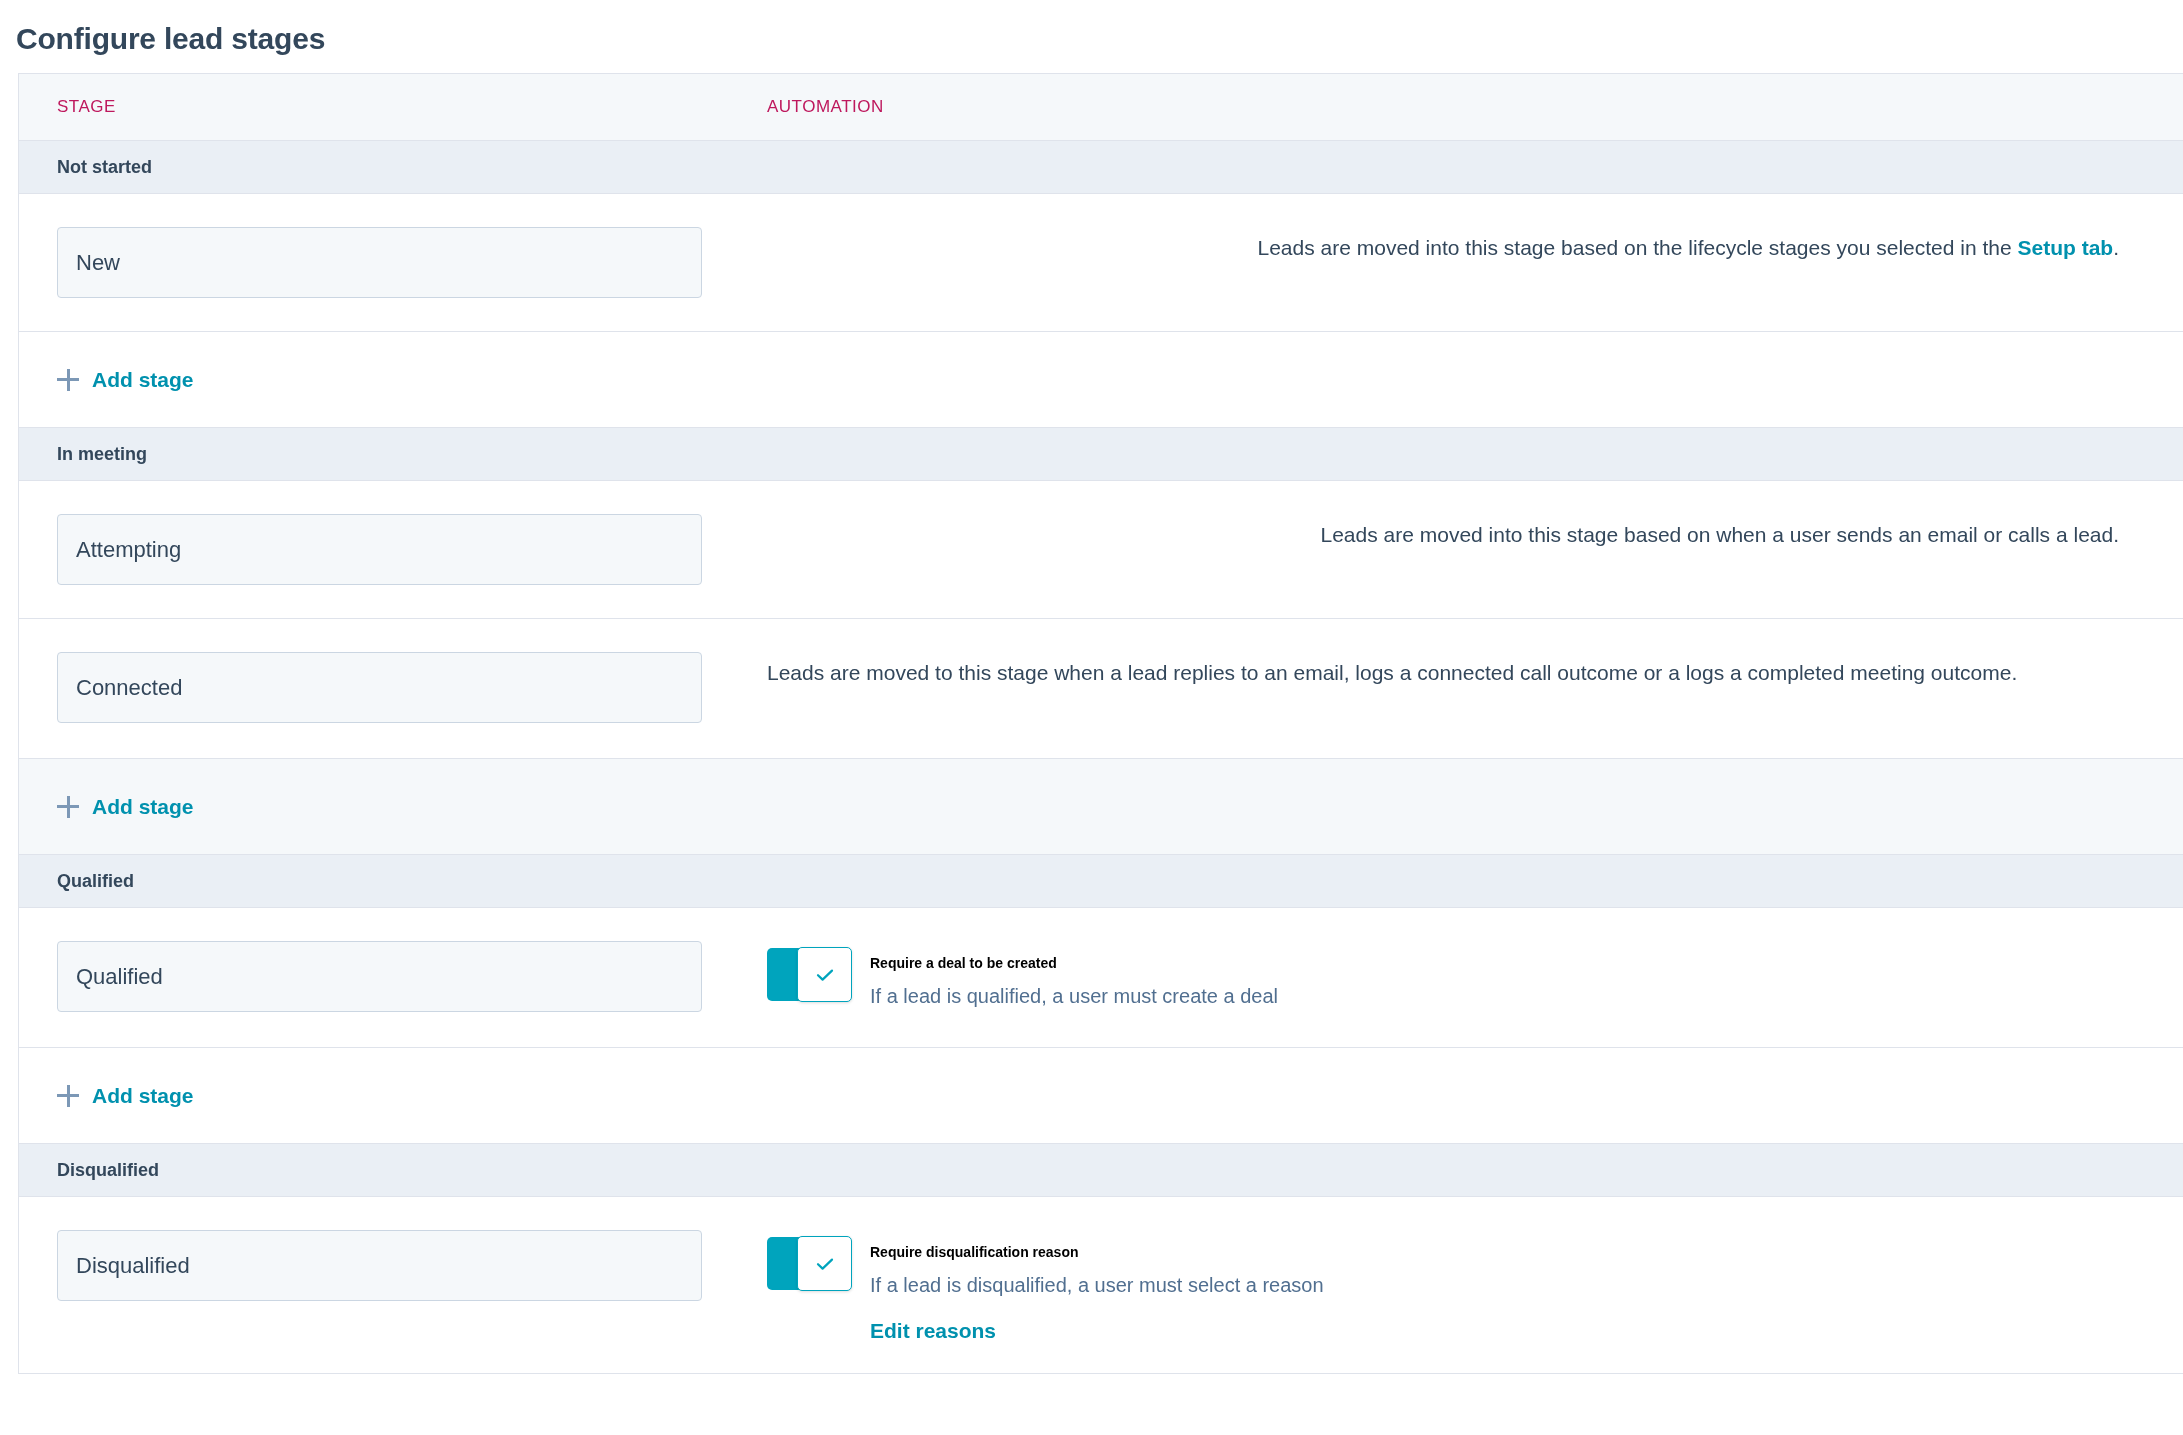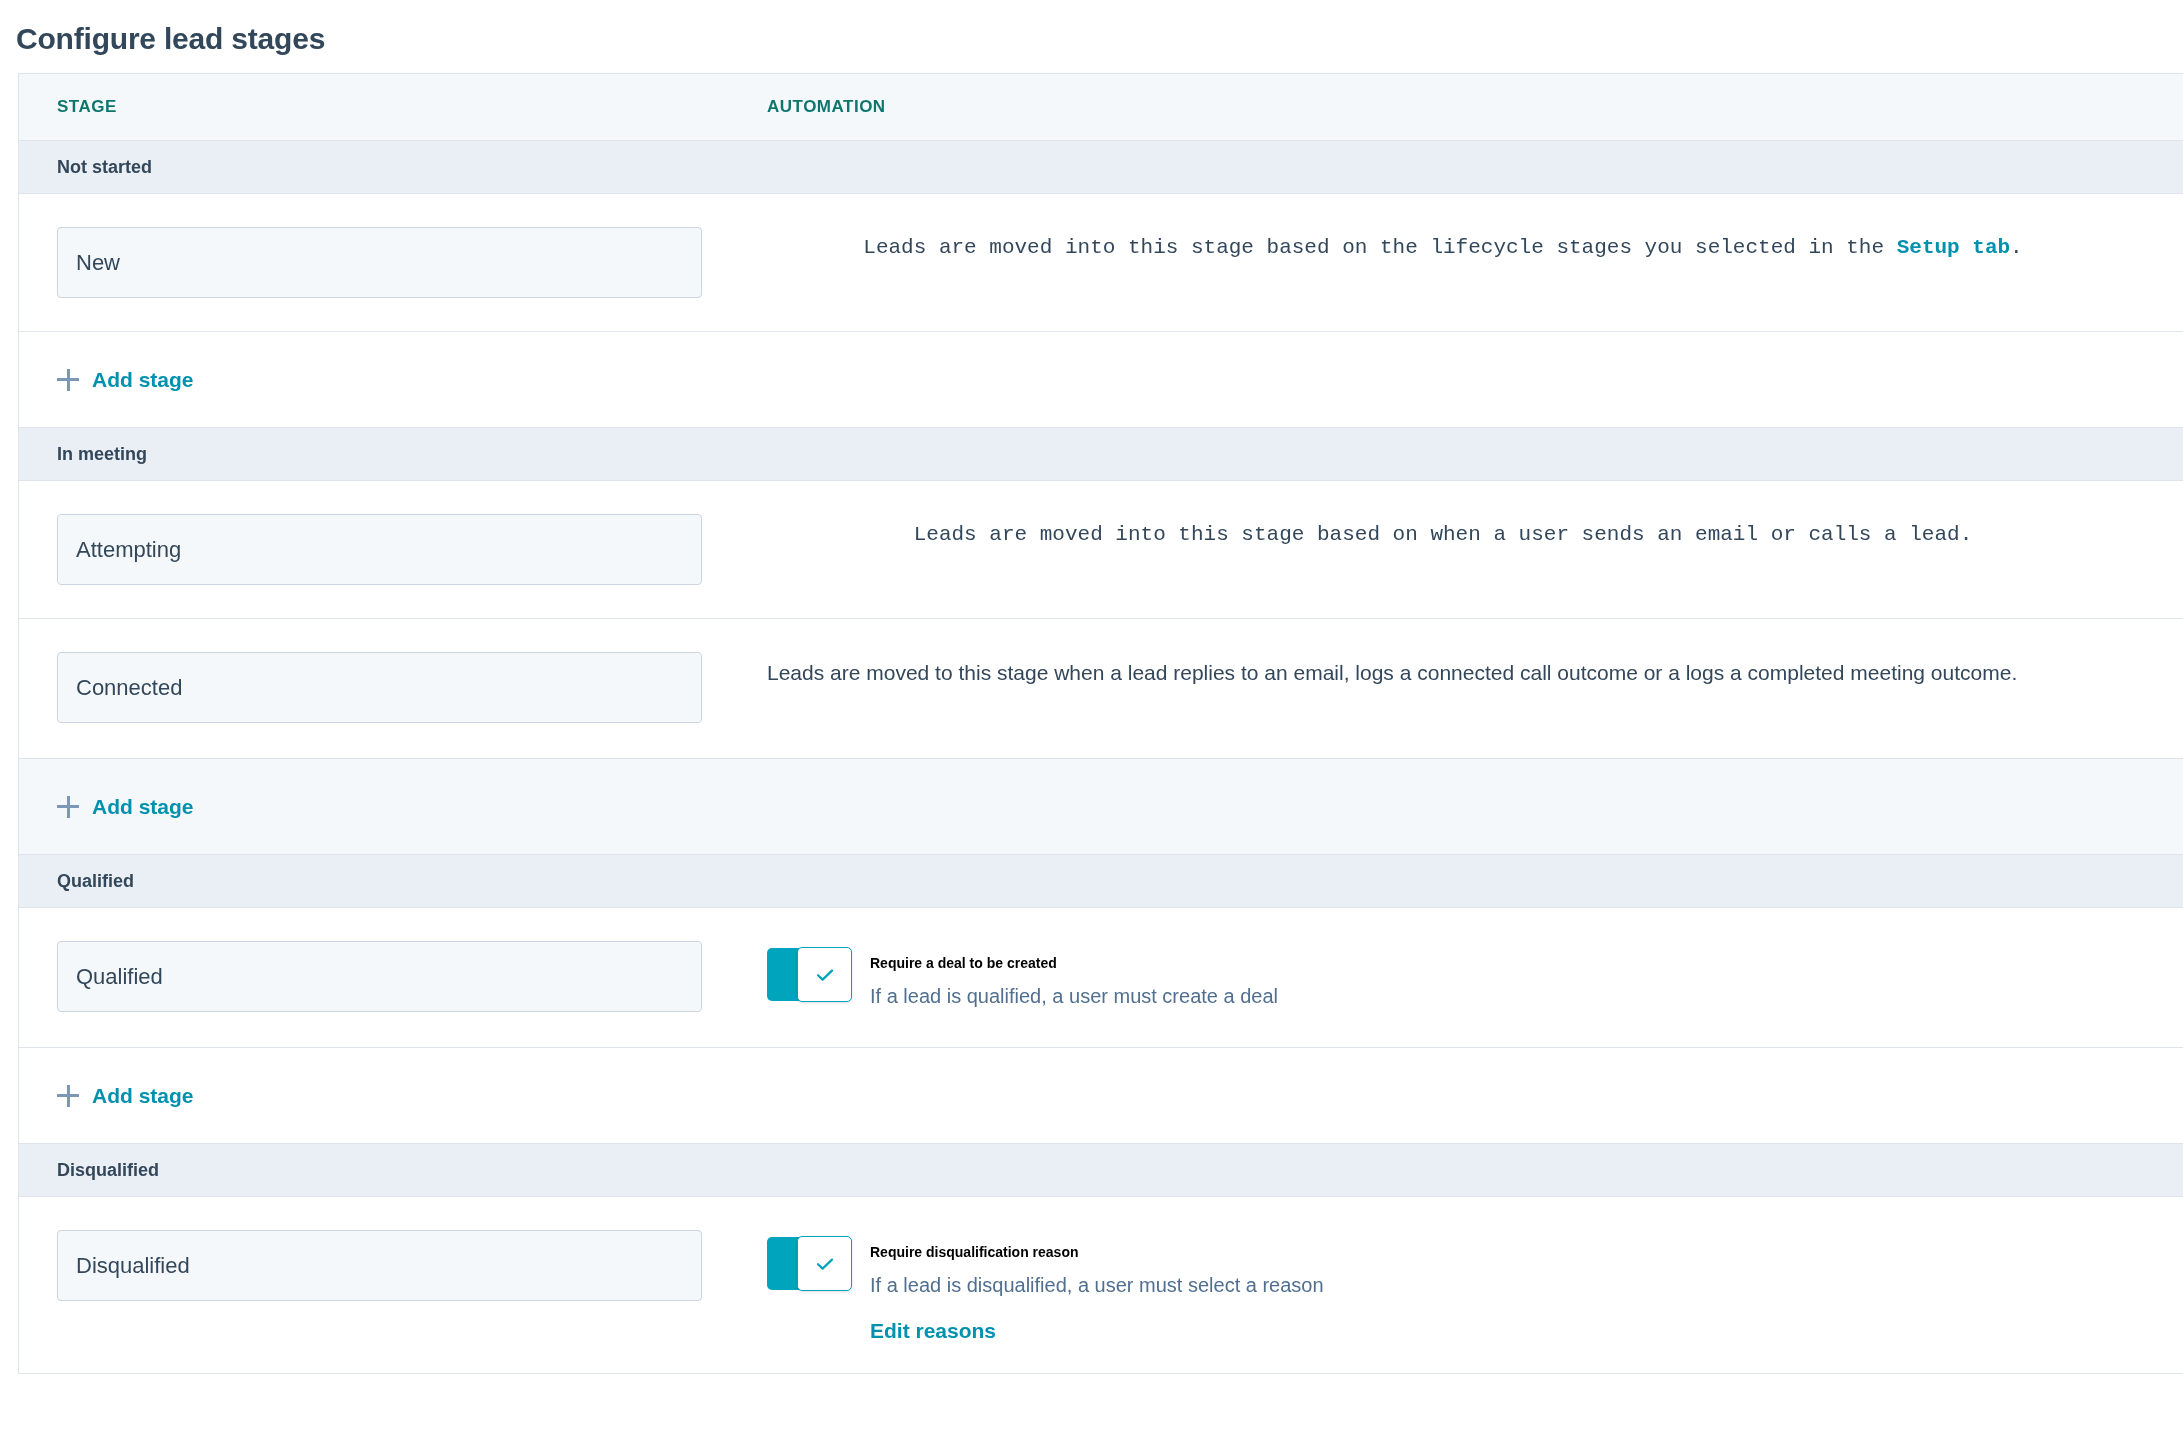--- a/index.html
+++ b/index.html
@@ -47,23 +47,23 @@
 
   .thead-row {
     background: #f5f8fa;
     height: 66px;
     border-bottom: 1px solid #dfe3eb;
     display: flex;
     align-items: center;
   }
   .th {
     font-size: 17px;
-    font-weight: 700;
+    font-weight: 400;
     letter-spacing: 0.5px;
-    color: #0f766e;
+    color: #be185d;
     text-transform: uppercase;
   }
 
   .col-stage   { width: 748px; box-sizing: border-box; padding-left: 38px; flex: 0 0 748px; }
   .col-auto    { flex: 1 1 auto; box-sizing: border-box; padding-right: 40px; }
 
   
   .section-band {
     background: #eaeff5;
     border-bottom: 1px solid #dfe3eb;
@@ -122,21 +122,21 @@
 
   .auto-text {
     font-size: 21px;
     line-height: 31px;
     color: #33475b;
     max-width: 1352px;
     text-align: justify;
     hyphens: auto;
     -webkit-hyphens: auto;
   }
-  .auto-text.nowrap-line { text-align: center; font-family: Liberation Mono, monospace; }
+  .auto-text.nowrap-line { text-align: right; }
 
   .inline-link {
     color: #0091ae;
     font-weight: 700;
     text-decoration: none;
     cursor: pointer;
   }
 
   
   .auto-toggle-wrap {

